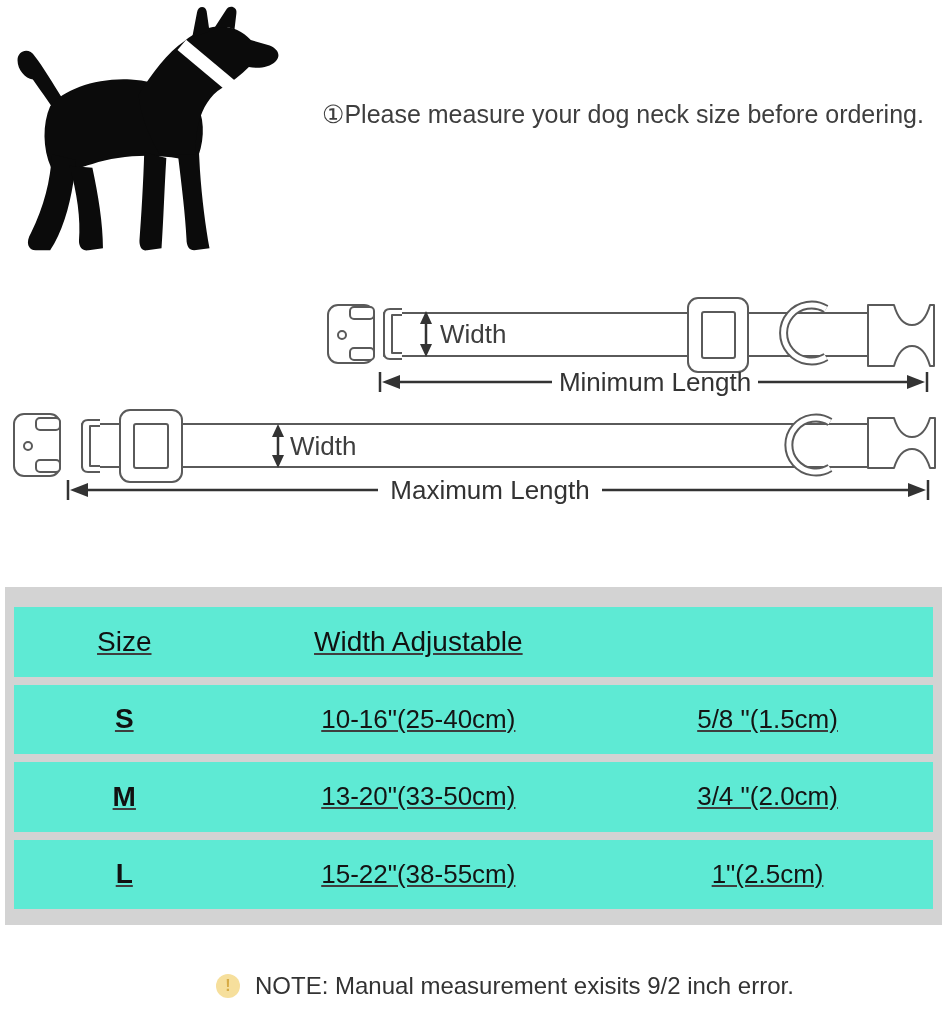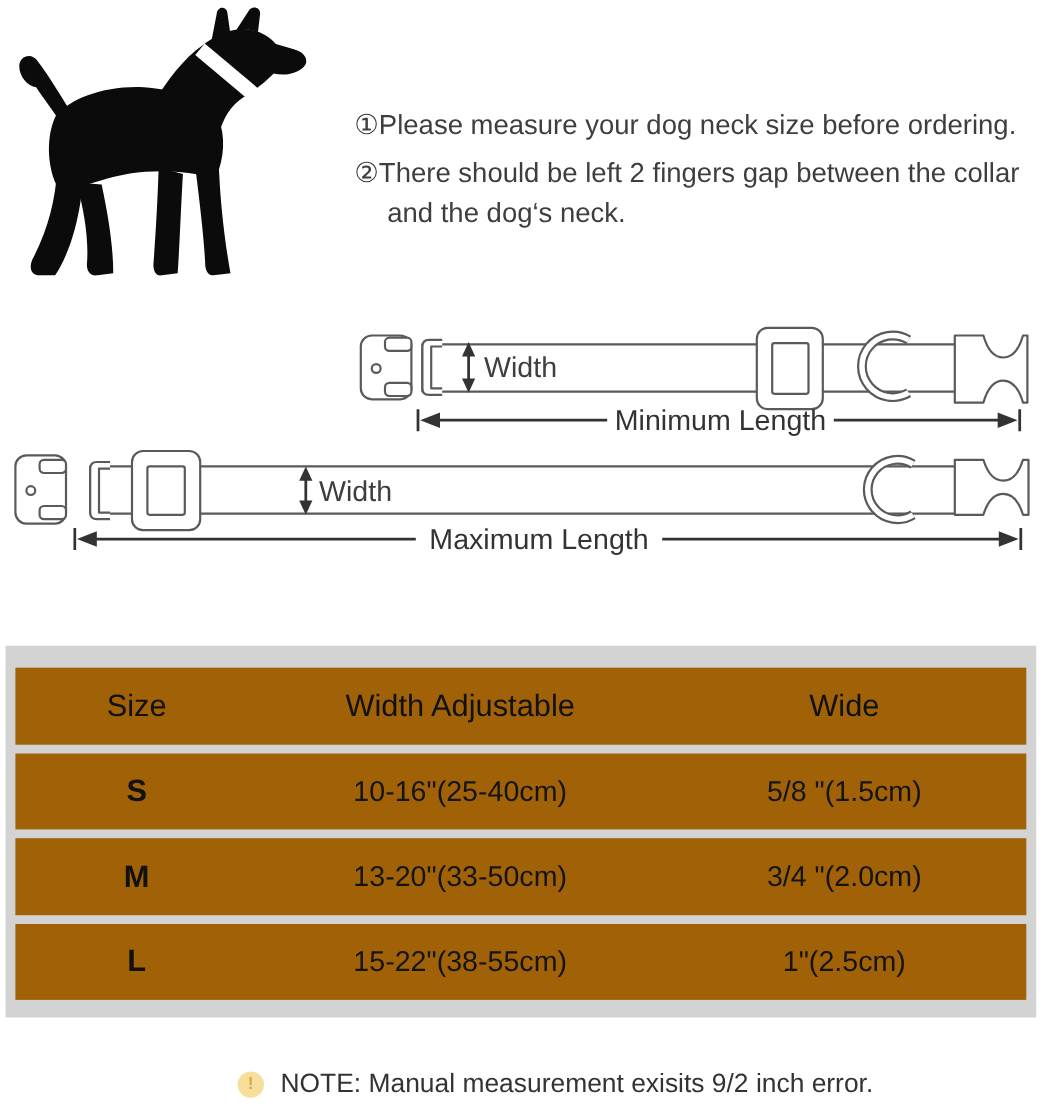--- a/index.html
+++ b/index.html
@@ -18,21 +18,21 @@
   #collar-max{position:absolute;left:0px;top:406px;width:947px;height:104px;}
   .outline{fill:#fff;stroke:#5a5a5a;stroke-width:2;stroke-linejoin:round;}
   .dimline{stroke:#333;stroke-width:2.5;}
   .dimhead{fill:#333;stroke:none;}
   .dimtext{fill:#333;font-size:26px;}
   .widthtext{fill:#3e3e3e;font-size:26px;}
 
   
   #size-table{position:absolute;left:5px;top:587px;width:937px;height:338px;background:#d3d3d3;
     box-sizing:border-box;padding:20px 9px 16px 9px;display:flex;flex-direction:column;gap:8px;}
-  .trow{background:#a16207;flex:1;display:grid;grid-template-columns:24% 40% 36%;align-items:center;}
+  .trow{background:#5eead4;flex:1;display:grid;grid-template-columns:24% 40% 36%;align-items:center;text-decoration:underline;}
   .tcell{text-align:center;font-size:26px;color:#141414;}
   .th{font-size:28px;font-weight:500;color:#111;}
   .tsize{font-size:28px;font-weight:700;color:#111;}
 
   
   #note{position:absolute;left:216px;top:970px;height:32px;display:flex;align-items:center;gap:15px;}
   #note-icon{width:24px;height:24px;border-radius:50%;background:#f6df9c;color:#d7ab45;
     display:flex;align-items:center;justify-content:center;font-size:16px;font-weight:700;flex:0 0 auto;}
   #note-text{font-size:24px;color:#333;}
 </style>
@@ -51,21 +51,20 @@
       <path d="M179,158 C183,190 187,224 188,246 C188,254 191,258 196,258 L212,256 C208,234 204,204 202,174 L201,156 Z"></path>
       <path d="M138,96 C152,74 168,52 186,40 C196,32 208,26 220,25 C234,24 246,29 255,39 L272,44 C283,47 287,55 281,61 C274,68 262,69 253,67 C245,75 235,83 225,89 C212,97 205,110 201,124 C198,136 197,148 198,158 L160,158 C148,138 140,116 138,96 Z"></path>
       <path d="M194,36 L199,10 C200,3 208,3 209,9 L212,30 Z"></path>
       <path d="M216,28 L229,8 C232,2 241,4 240,11 L238,28 C230,24 222,25 216,28 Z"></path>
     </g>
     <rect x="174" y="62" width="78" height="14" transform="rotate(40 213 69)" fill="#ffffff"></rect>
   </svg>
 
   <div id="instructions">
     <p class="instr-item">①Please measure your dog neck size before ordering.</p>
-    <p class="instr-item">②There should be left 2 fingers gap between the collar and the dog‘s neck.</p>
   </div>
 
   <svg id="collar-min" viewBox="0 0 627 108">
     <rect class="outline" x="64" y="20" width="490" height="43"></rect>
     <g>
       <rect class="outline" x="8" y="12" width="46" height="58" rx="10"></rect>
       <rect class="outline" x="30" y="14" width="24" height="12" rx="4"></rect>
       <rect class="outline" x="30" y="55" width="24" height="12" rx="4"></rect>
       <circle class="outline" cx="22" cy="42" r="4"></circle>
       <path class="outline" fill="none" d="M82,16 L70,16 Q64,16 64,22 L64,60 Q64,66 70,66 L82,66"></path>
@@ -130,21 +129,20 @@
       <line class="dimline" x1="84" y1="84" x2="378" y2="84"></line>
       <line class="dimline" x1="602" y1="84" x2="910" y2="84"></line>
       <text class="dimtext" x="490" y="93" text-anchor="middle">Maximum Length</text>
     </g>
   </svg>
 
   <div id="size-table">
     <div class="trow">
       <div class="tcell th">Size</div>
       <div class="tcell th">Width Adjustable</div>
-      <div class="tcell th">Wide</div>
     </div>
     <div class="trow">
       <div class="tcell tsize">S</div>
       <div class="tcell">10-16"(25-40cm)</div>
       <div class="tcell">5/8 "(1.5cm)</div>
     </div>
     <div class="trow">
       <div class="tcell tsize">M</div>
       <div class="tcell">13-20"(33-50cm)</div>
       <div class="tcell">3/4 "(2.0cm)</div>

